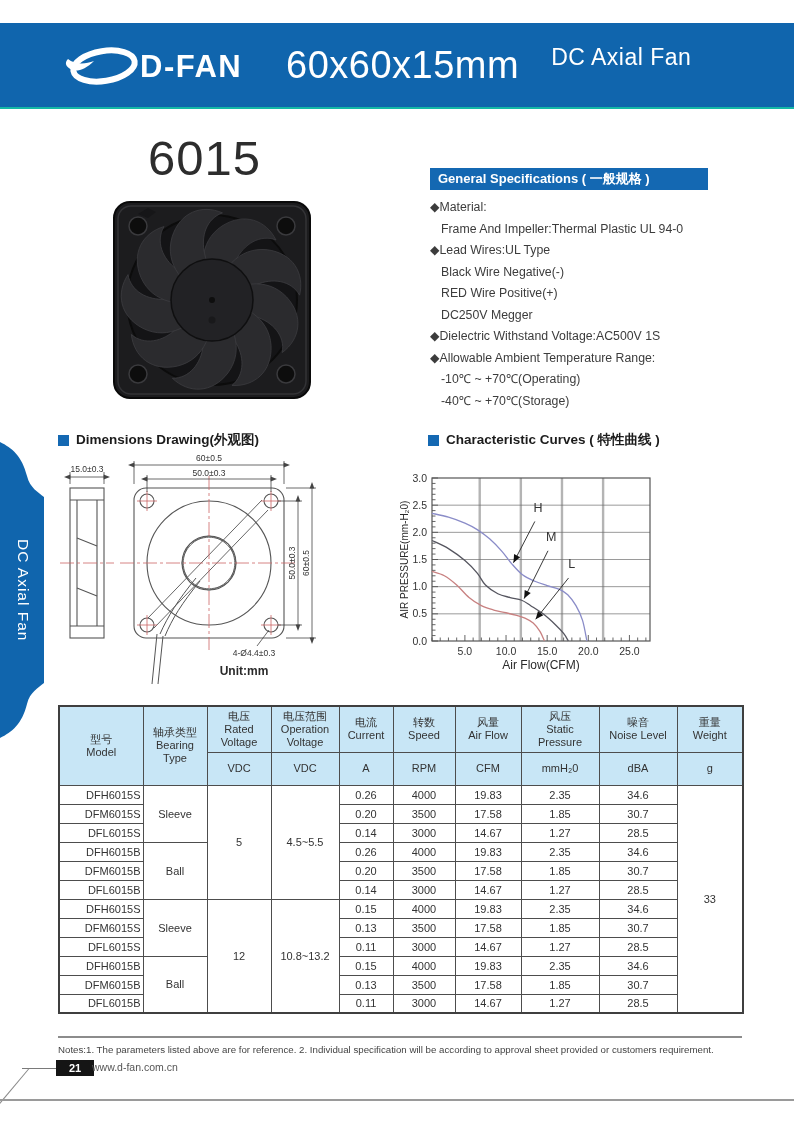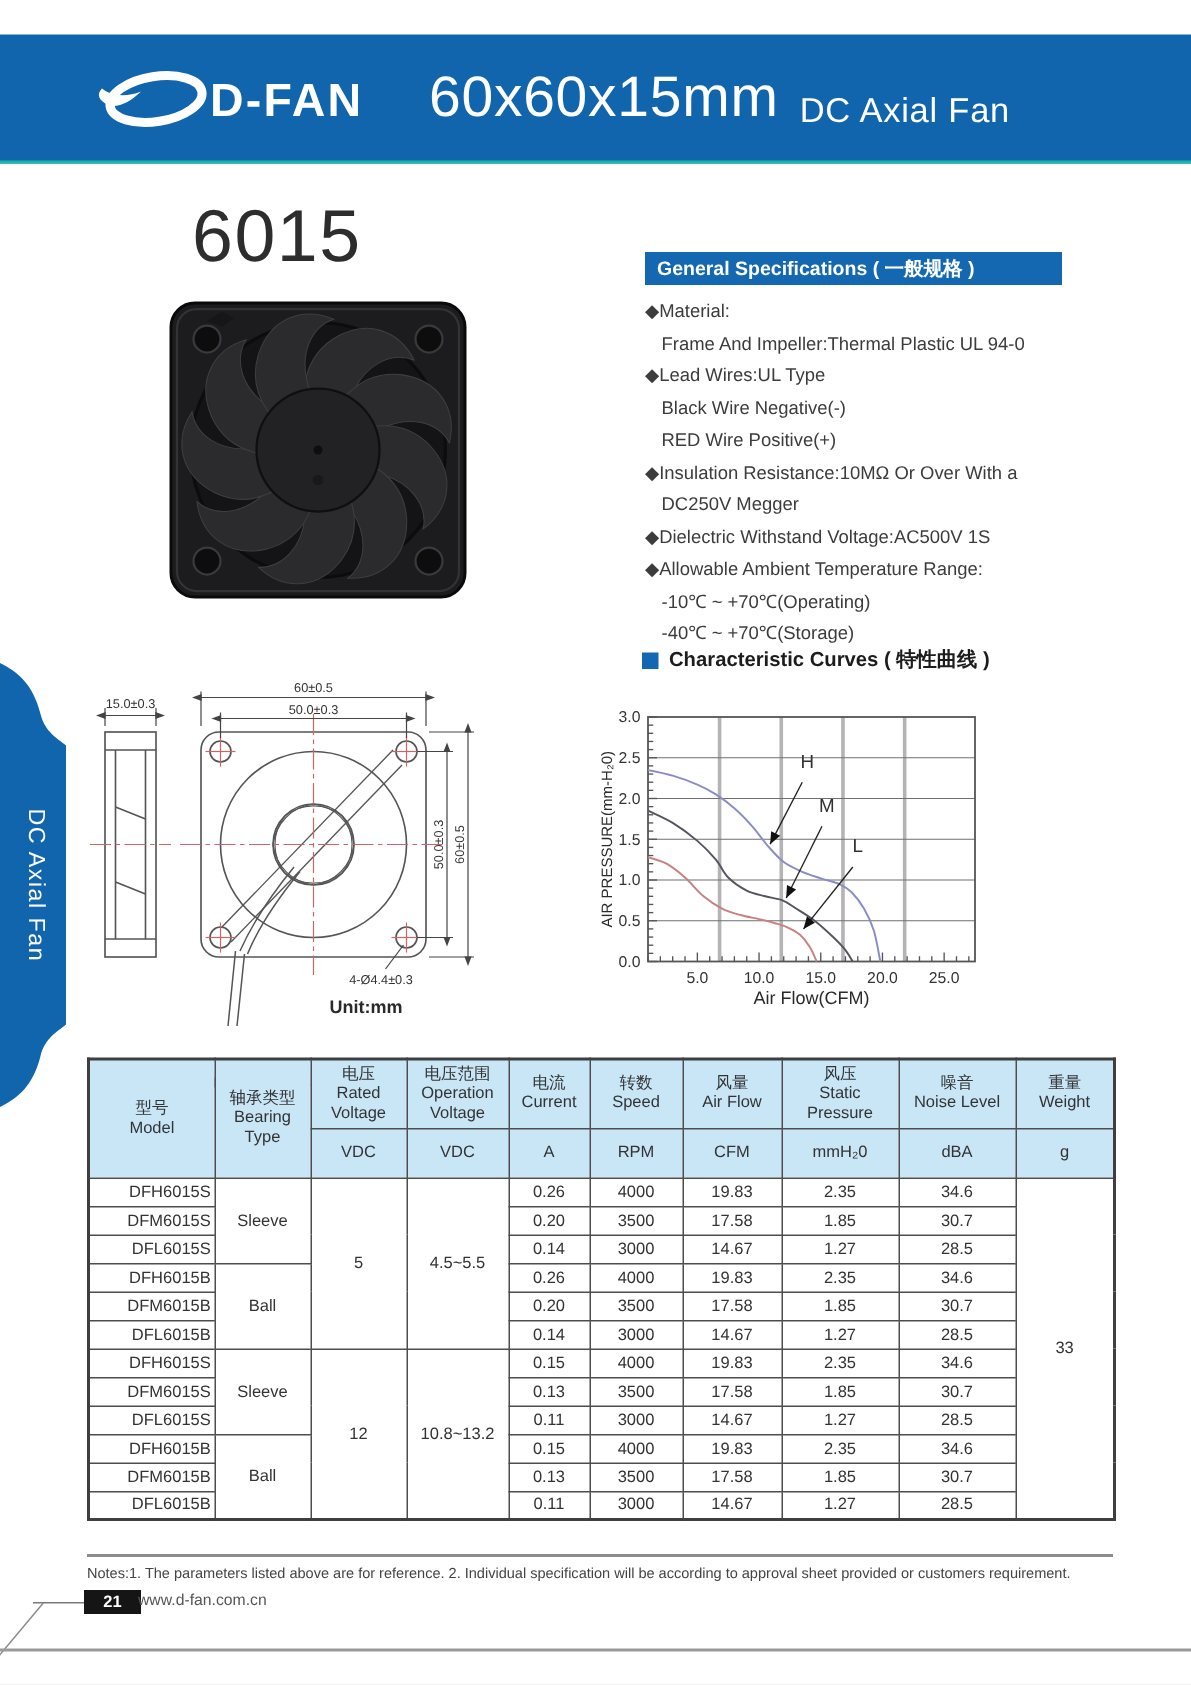--- a/index.html
+++ b/index.html
@@ -7,25 +7,25 @@
   .page {
     position:relative; width:794px; height:1123px; margin:0 auto;
     background:#ffffff; overflow:hidden;
     font-family:"Liberation Sans", sans-serif; color:#333;
   }
   
   .topbar { position:absolute; left:0; top:23px; width:794px; height:86px;
     background:#1065ad; border-bottom:2px solid #14b8a6;
     display:flex; align-items:center; padding-left:64px; }
   .logo-wrap { display:flex; align-items:center; }
-  .title-group { display:flex; align-items:flex-end; margin-left:26px; }
+  .title-group { display:flex; align-items:flex-start; margin-left:26px;gap:18px; }
   .size-title { color:#fff; font-size:38px; letter-spacing:0.5px; }
   .product-title { color:#fff; font-size:23px; margin-left:14px; letter-spacing:0.5px; }
   
-  .model-heading { position:absolute; left:128px; top:130px; font-size:49px; color:#2d2d2d; letter-spacing:1px; }
+  .model-heading { position:absolute; left:148px; top:130px; font-size:49px; color:#2d2d2d; letter-spacing:1px; }
   .fan-photo { position:absolute; left:86px; top:194px; }
   
   .gen-specs { position:absolute; left:430px; top:168px; width:278px; }
   .gs-title { background:#1468b2; color:#fff; font-size:13px; font-weight:bold;
     height:22px; line-height:22px; padding-left:8px; }
   .gs-list { margin-top:7px; }
   .gs-item { font-size:12.3px; color:#3c3c3c; line-height:21.5px; white-space:nowrap; }
   .gs-item.indent { padding-left:11px; }
   
   .section-title { position:absolute; display:flex; align-items:center; }
@@ -109,36 +109,39 @@
   </svg>
 
   <div class="gen-specs">
     <div class="gs-title">General Specifications ( 一般规格 )</div>
     <div class="gs-list">
       <div class="gs-item">◆Material:</div>
       <div class="gs-item indent">Frame And Impeller:Thermal Plastic UL 94-0</div>
       <div class="gs-item">◆Lead Wires:UL Type</div>
       <div class="gs-item indent">Black Wire Negative(-)</div>
       <div class="gs-item indent">RED Wire Positive(+)</div>
-      <div class="gs-item">◆Insulation Resistance:10MΩ Or Over With a</div>
       <div class="gs-item indent">DC250V Megger</div>
       <div class="gs-item">◆Dielectric Withstand Voltage:AC500V 1S</div>
       <div class="gs-item">◆Allowable Ambient Temperature Range:</div>
       <div class="gs-item indent">-10℃ ~ +70℃(Operating)</div>
       <div class="gs-item indent">-40℃ ~ +70℃(Storage)</div>
     </div>
   </div>
 
   <div class="side-tab">
     <svg width="46" height="308" viewBox="0 0 46 308">
       <path d="M0,6 C12,12 22,20 27,40 C30,52 38,56 44,61 L44,247 C38,252 30,256 27,268 C22,288 12,296 0,302 Z" fill="#1065ad"></path>
     </svg>
     <span class="tab-label">DC Axial Fan</span>
   </div>
 
+  <div class="section-title" style="left:58px; top:431px;">
+    <span class="blue-square"></span>
+    <span class="txt">Dimensions Drawing(外观图)</span>
+  </div>
   <div class="section-title" style="left:428px; top:431px;">
     <span class="blue-square"></span>
     <span class="txt">Characteristic Curves ( 特性曲线 )</span>
   </div>
   <div class="section-title" style="left:58px; top:712px;gap:40px;">
     <span class="blue-square"></span>
     <span class="txt">Specifications/规格</span>
   </div>
 
   <svg class="dims-svg" width="352" height="240" viewBox="0 0 352 240">

